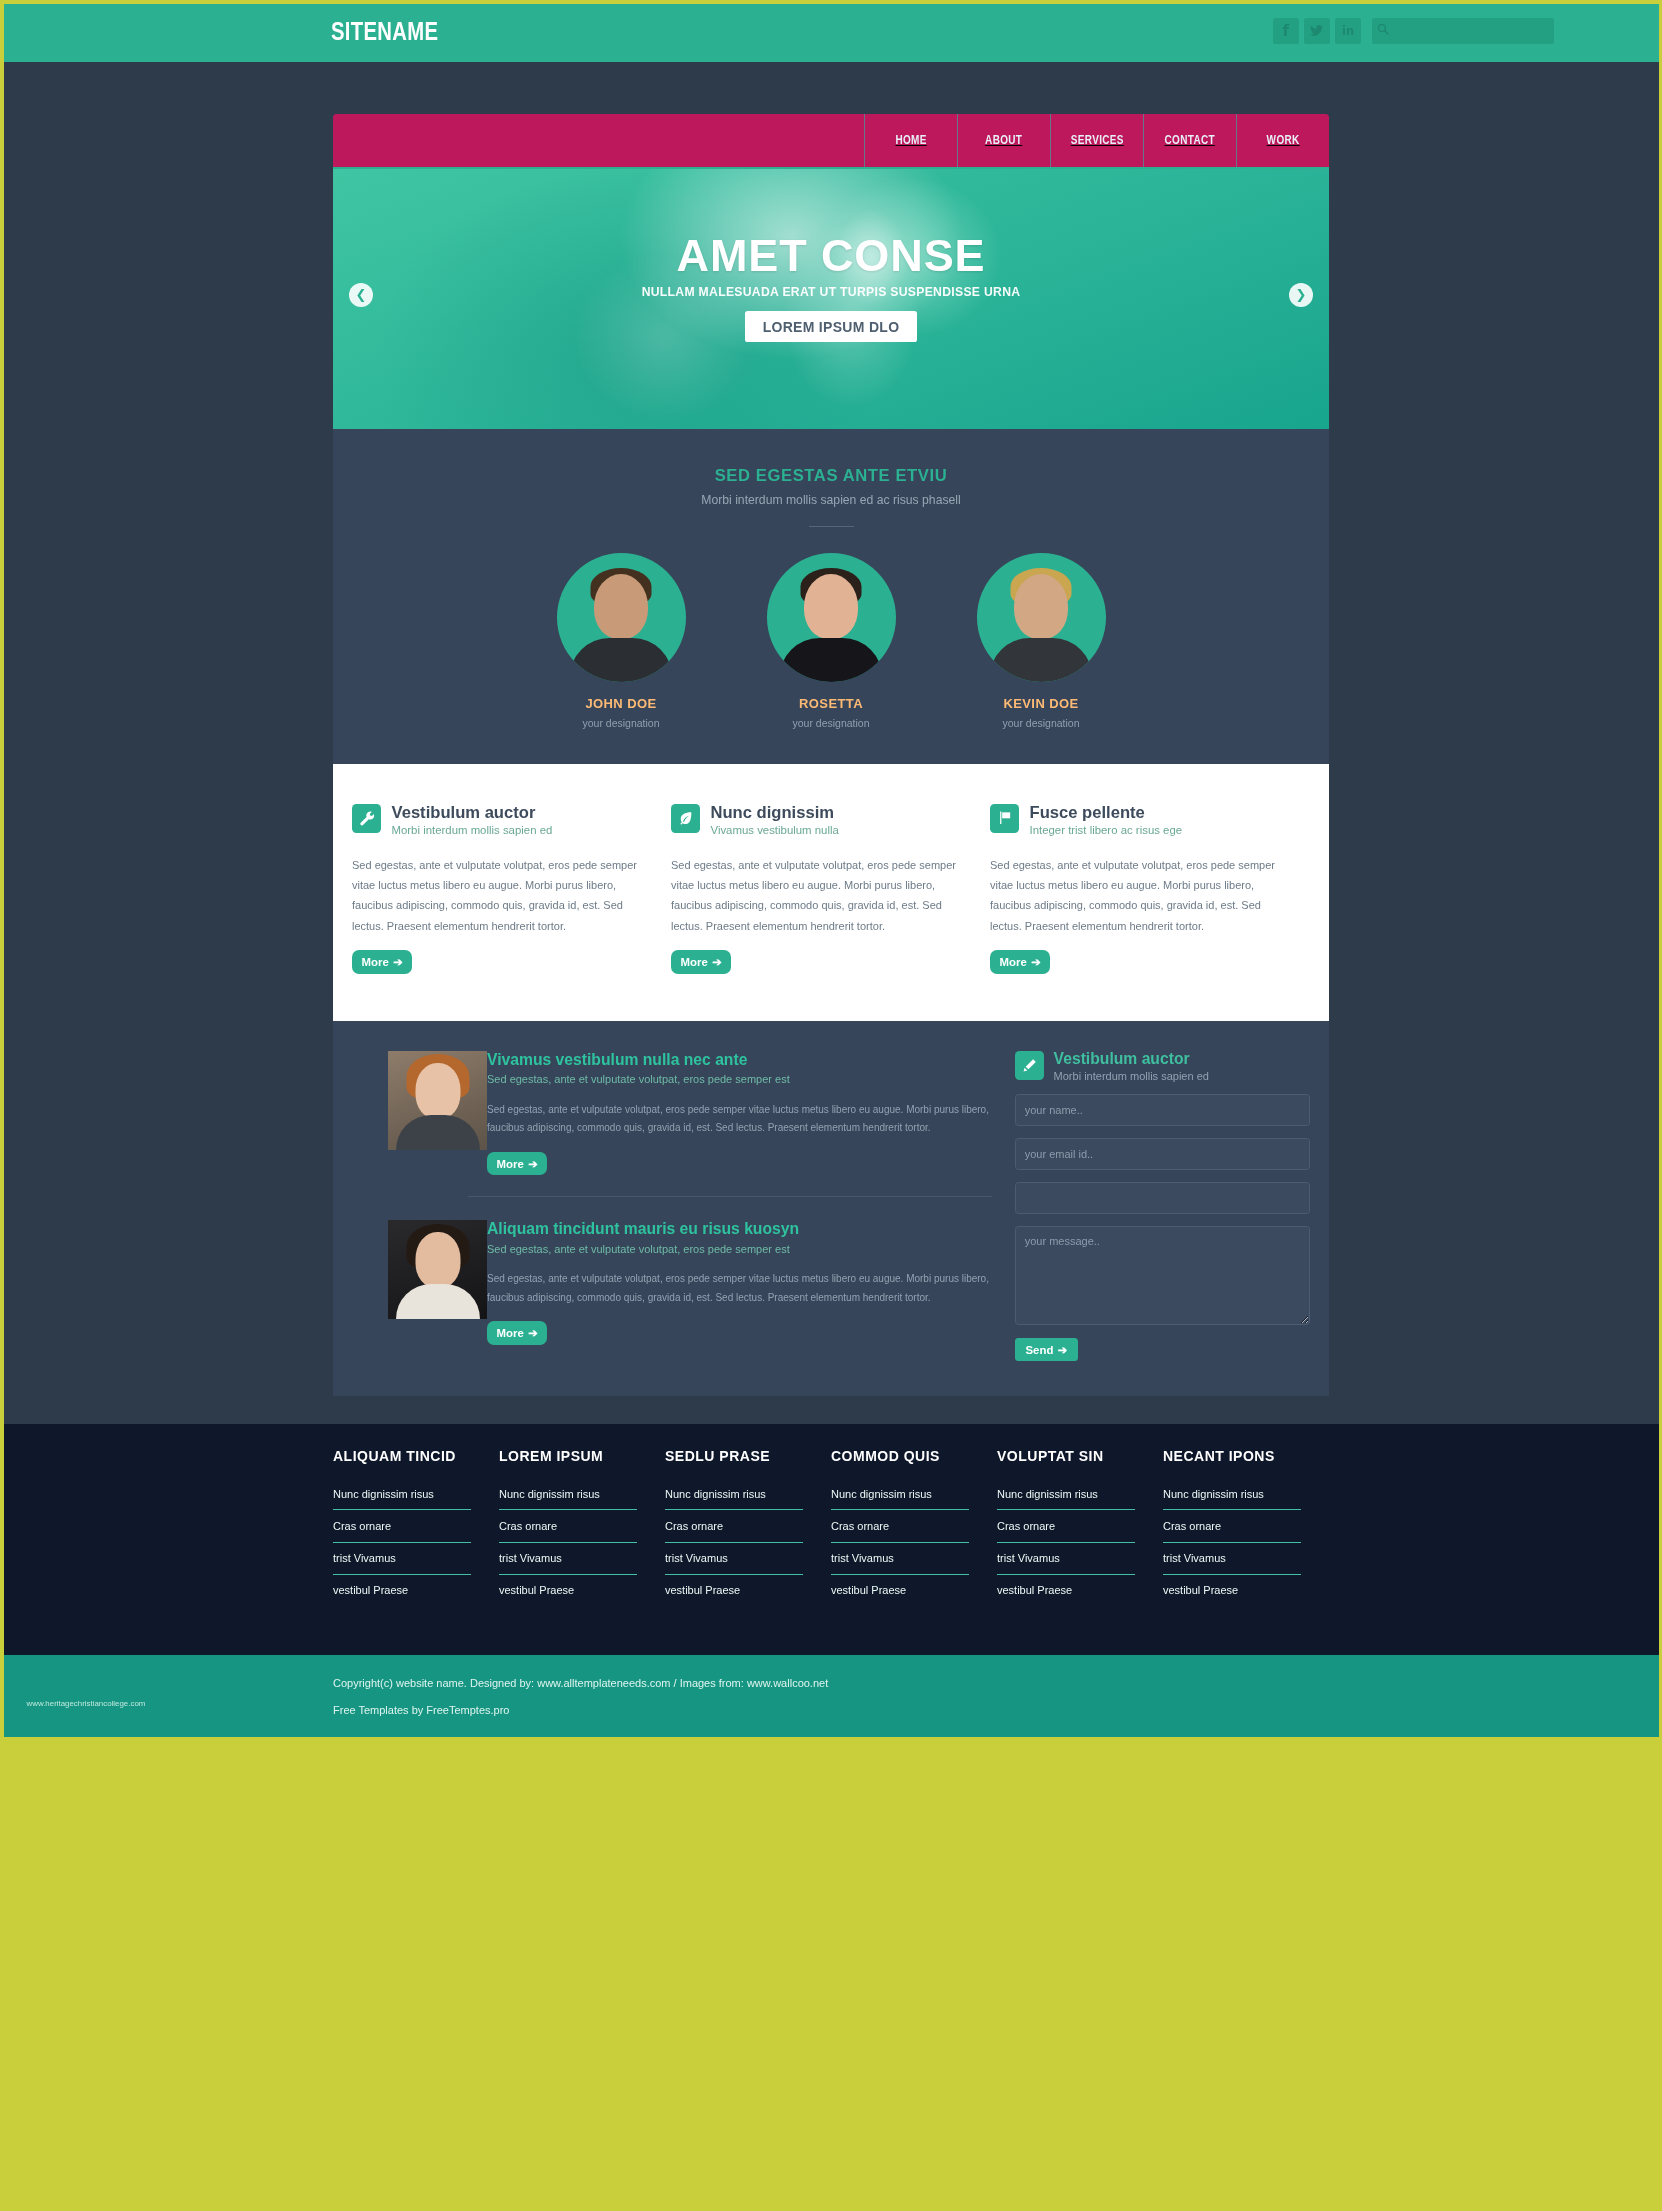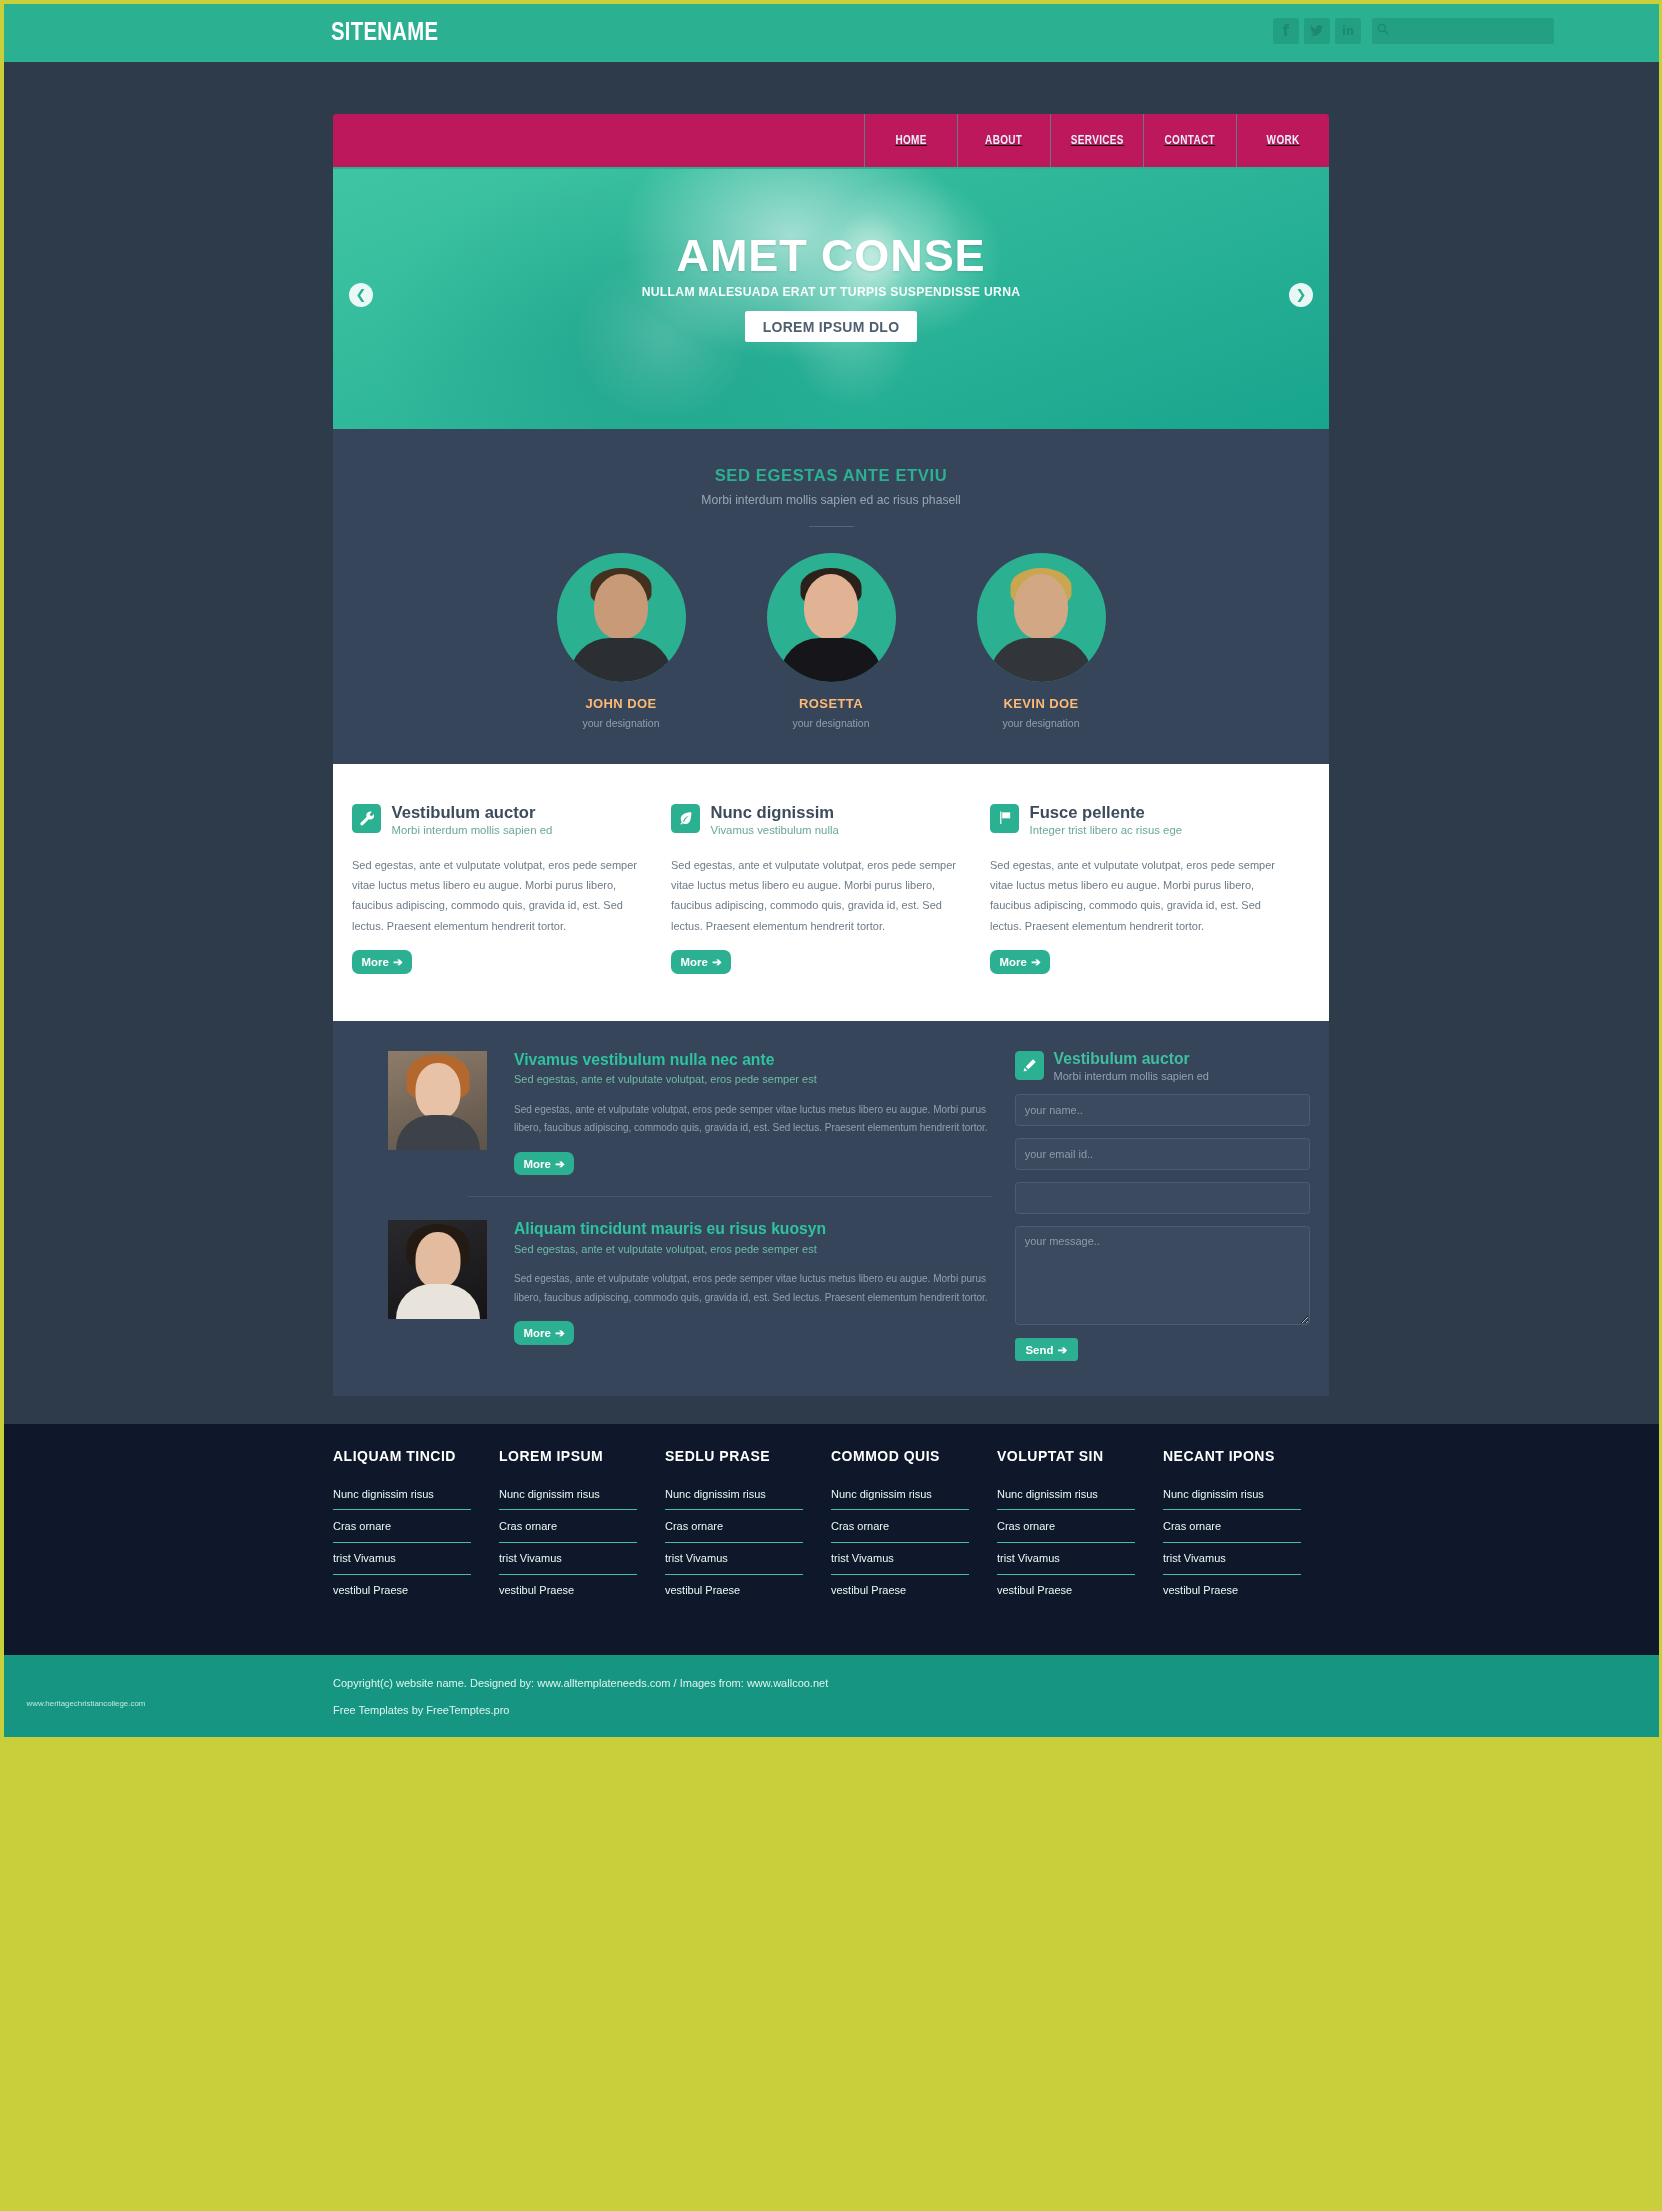--- a/index.html
+++ b/index.html
@@ -330,21 +330,21 @@
   }
 
   
   .lower {
     background: #36455a;
     padding: 30px 19px 35px;
     display: flex;
     gap: 23px;
   }
   .blog { width: 646px; }
-  .post { display: flex; gap: 27px; padding-left: 36px; }
+  .post { display: flex; gap: 0; padding-left: 36px; }
   .post-img {
     width: 99px; height: 99px;
     flex: none;
     position: relative;
     overflow: hidden;
     background: #4b5a6d;
   }
   .pi1 { background: linear-gradient(160deg,#8e7c6a 0%,#5d5348 100%); }
   .pi2 { background: linear-gradient(160deg,#2a2a2c 0%,#141416 100%); }
   .pi-face {

